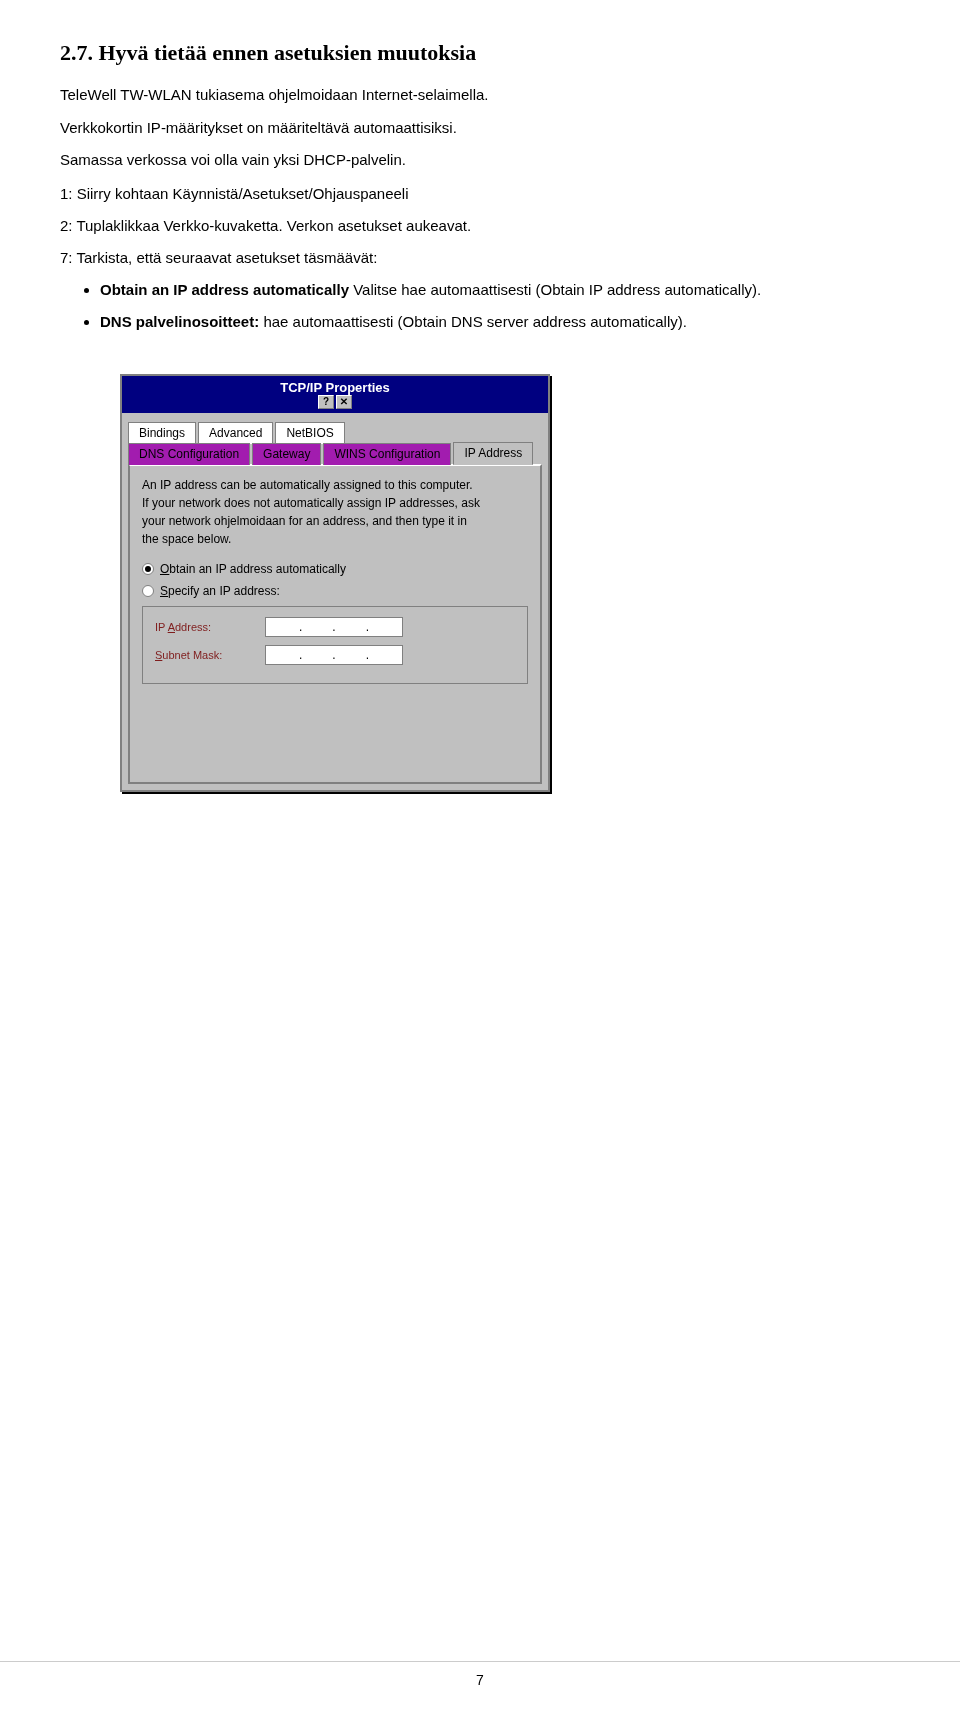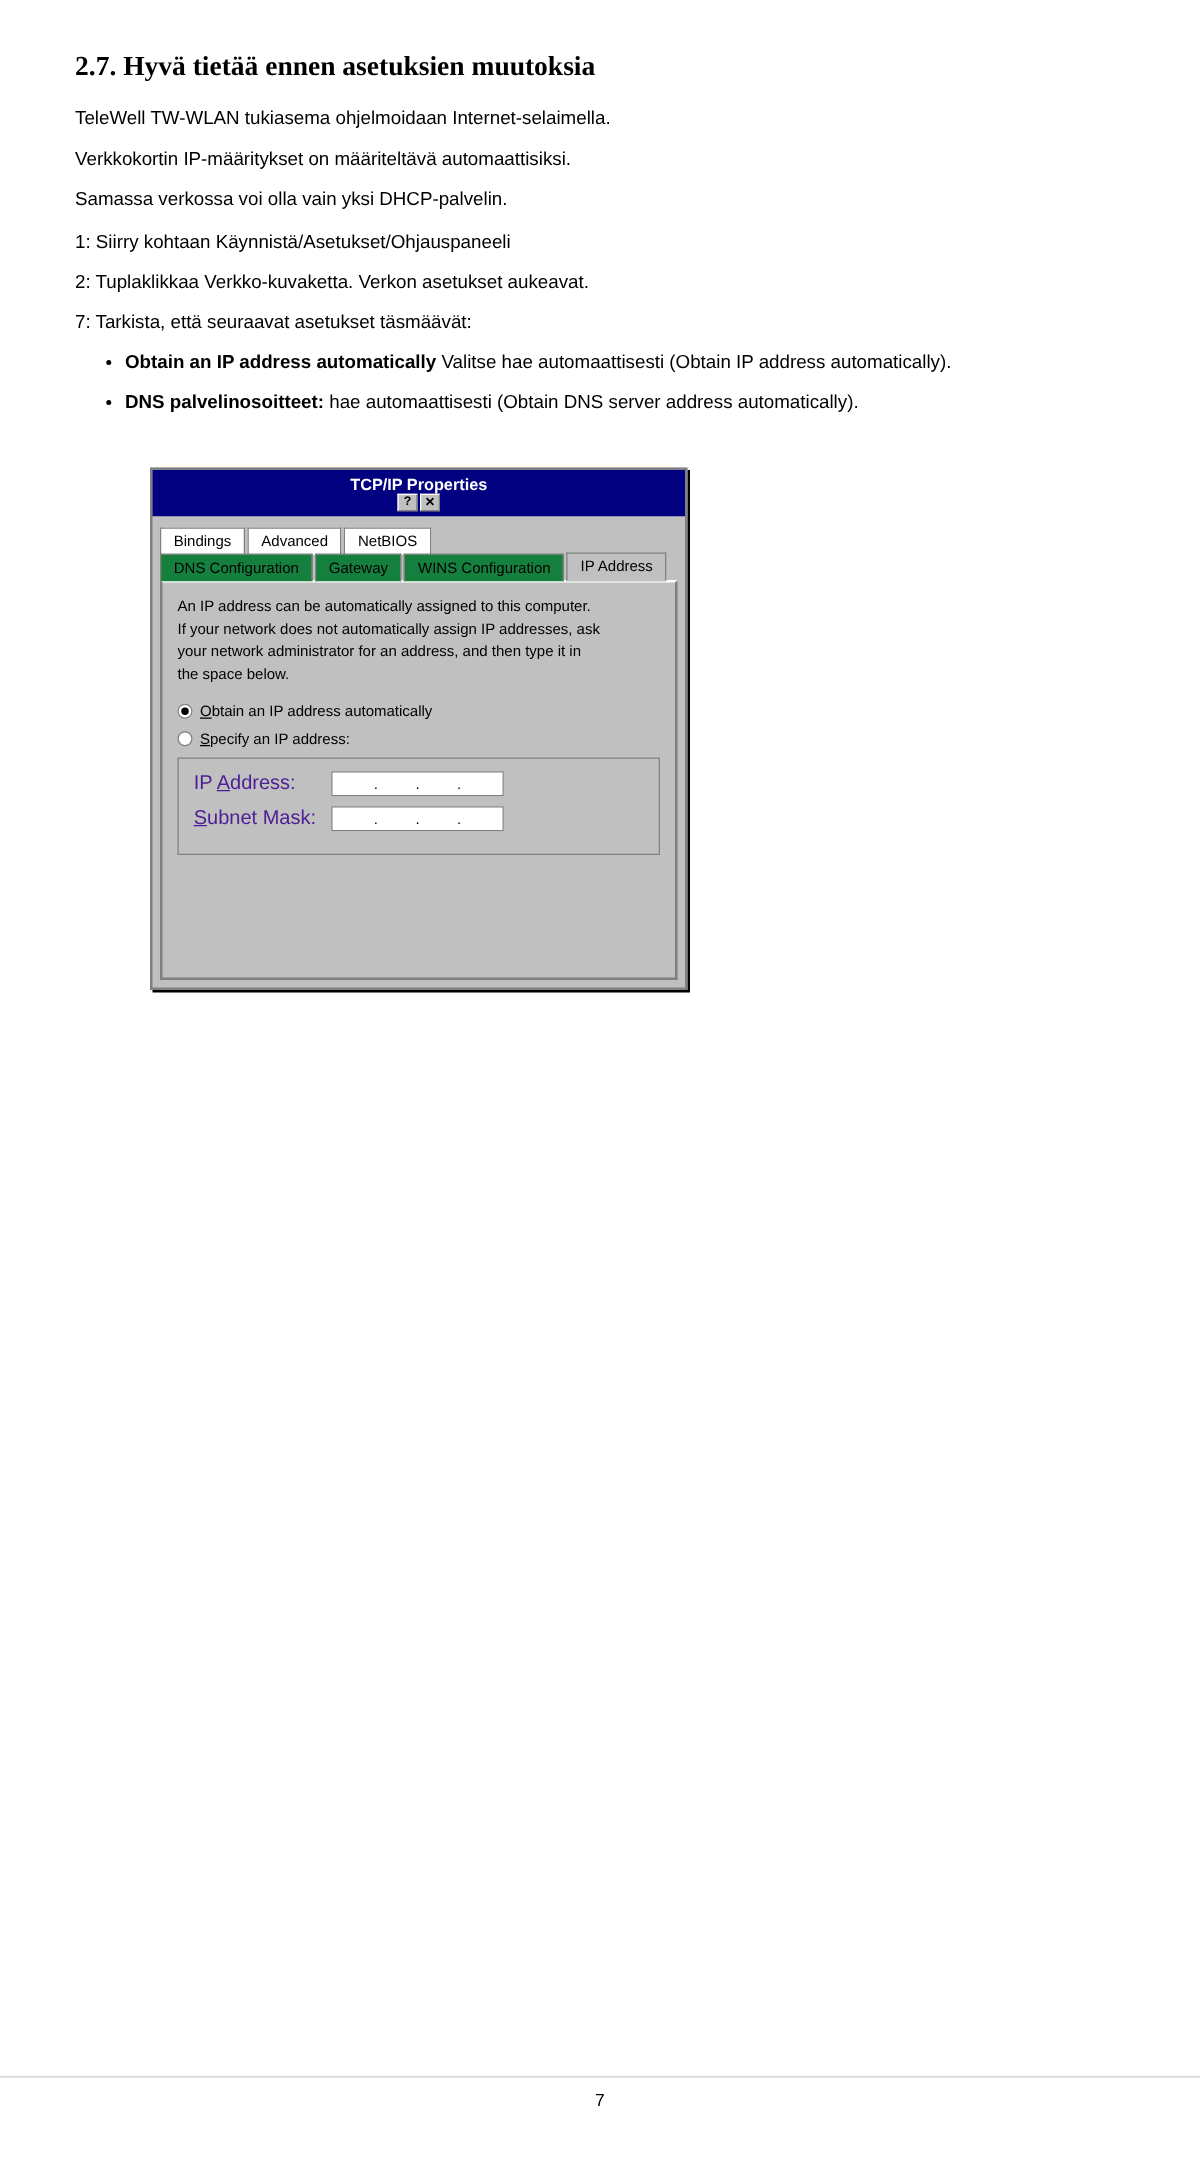--- a/index.html
+++ b/index.html
@@ -119,21 +119,21 @@
     }
     
     .tabs-row2 {
       display: flex;
       align-items: flex-end;
       margin-bottom: 0;
     }
     .tab2 {
       border: 1px solid #808080;
       border-bottom: none;
-      background: #15803d;
+      background: #a21caf;
       padding: 3px 10px 4px 10px;
       margin-right: 2px;
       font-size: 12px;
       cursor: pointer;
       position: relative;
       top: 1px;
     }
     .tab2.active {
       background: #c0c0c0;
       border-bottom: 1px solid #c0c0c0;
@@ -197,22 +197,22 @@
       margin-left: 0;
     }
     .field-row {
       display: flex;
       align-items: center;
       margin-bottom: 8px;
       font-size: 12px;
     }
     .field-label {
       width: 110px;
-      font-size: 16px;
-      color: #4c1d95;
+      font-size: 11px;
+      color: #7f1d1d;
     }
     .ip-input-group {
       display: flex;
       align-items: center;
       background: #fff;
       border: 1px solid #808080;
       padding: 1px 4px;
     }
     .ip-seg {
       width: 28px;
@@ -290,21 +290,21 @@
         </div>
 
         <div class="tabs-row2">
           <div class="tab2">DNS Configuration</div>
           <div class="tab2">Gateway</div>
           <div class="tab2">WINS Configuration</div>
           <div class="tab2 active">IP Address</div>
         </div>
 
         <div class="tab-panel">
-          <p class="info-text">An IP address can be automatically assigned to this computer. If your network does not automatically assign IP addresses, ask your network administrator for an address, and then type it in the space below.</p>
+          <p class="info-text">An IP address can be automatically assigned to this computer. If your network does not automatically assign IP addresses, ask your network ohjelmoidaan for an address, and then type it in the space below.</p>
 
           <div class="radio-group">
 
             <div class="radio-item">
               <div class="radio-circle selected"></div>
               <span class="radio-label">
                 <u>O</u>btain an IP address automatically
               </span>
             </div>
 

